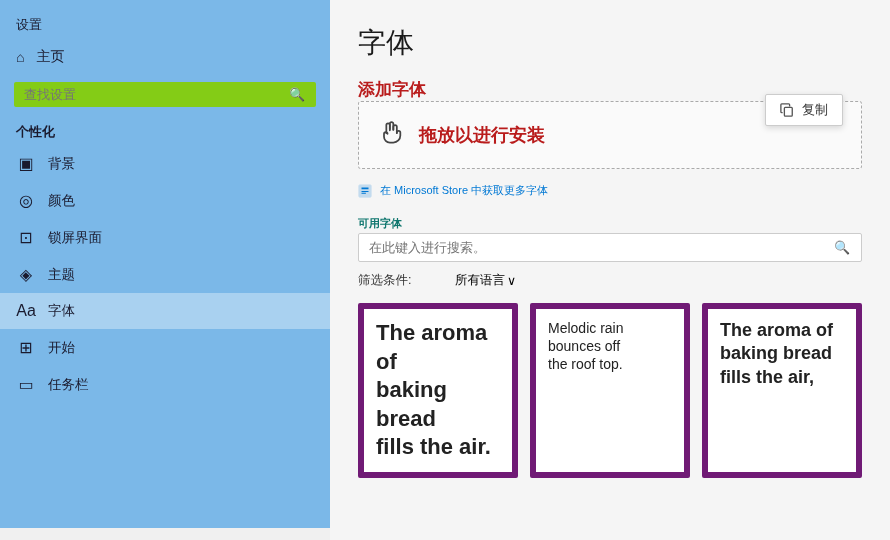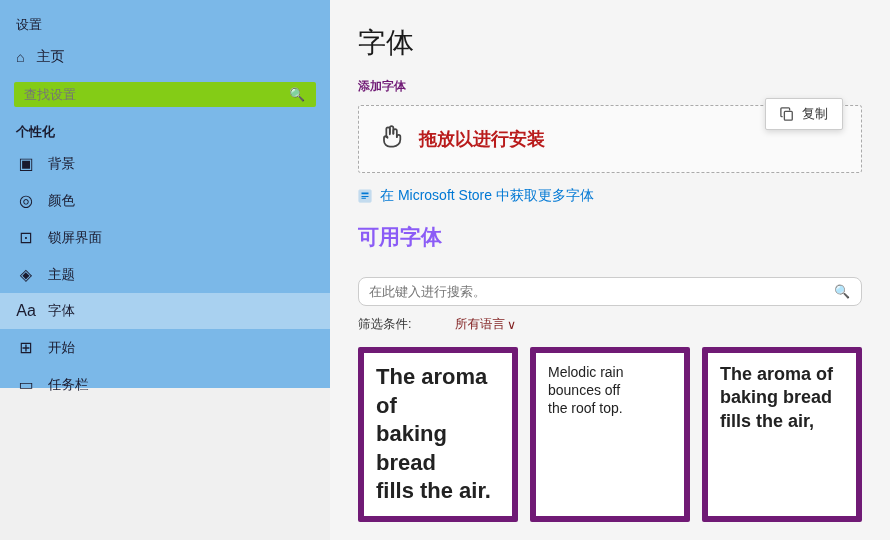--- a/index.html
+++ b/index.html
@@ -10,21 +10,21 @@
       display: flex;
       overflow: hidden;
       background: #f0f0f0;
     }
 
     
     .sidebar {
       width: 330px;
       min-width: 330px;
       background: #7bb8e8;
-      height: 388px;
+      height: 528px;
       display: flex;
       flex-direction: column;
       padding-top: 8px;
     }
 
     .sidebar-title {
       color: #1a1a2e;
       font-size: 13px;
       padding: 8px 16px 4px 16px;
     }
@@ -101,24 +101,23 @@
     }
 
     .page-title {
       font-size: 28px;
       font-weight: 300;
       color: #1a1a1a;
       margin-bottom: 16px;
     }
 
     .section-heading {
-      font-size: 12px;
+      font-size: 17px;
       font-weight: 600;
-      color: #701a75;
-      margin-bottom: 10px;
+      color: #b91c1c;
     }
 
     
     .drop-zone {
       border: 1.5px dashed #aaa;
       border-radius: 3px;
       padding: 16px 18px;
       display: flex;
       align-items: center;
       gap: 14px;
@@ -160,39 +159,39 @@
       box-shadow: 0 2px 6px rgba(0,0,0,0.15);
       white-space: nowrap;
     }
 
     
     .store-link {
       display: flex;
       align-items: center;
       gap: 8px;
       color: #0078d4;
-      font-size: 14px;
+      font-size: 11px;
       margin-bottom: 18px;
       cursor: pointer;
     }
 
     .available-fonts-title {
-      font-size: 21px;
+      font-size: 11px;
       font-weight: 600;
-      color: #8b5cf6;
-      margin-bottom: 26px;
+      color: #0f766e;
+      margin-bottom: 2px;
     }
 
     
     .font-search {
       display: flex;
       align-items: center;
       background: white;
       border: 1px solid #ccc;
-      border-radius: 8px;
+      border-radius: 2px;
       padding: 6px 10px;
       gap: 6px;
       margin-bottom: 10px;
     }
 
     .font-search input {
       border: none;
       outline: none;
       font-size: 13px;
       flex: 1;
@@ -209,21 +208,21 @@
     .filter-row {
       font-size: 12.5px;
       color: #333;
       margin-bottom: 14px;
       display: flex;
       align-items: center;
       gap: 20px;
     }
 
     .filter-link {
-      color: #7f1d1d;
+      color: #000000;
       cursor: pointer;
       display: flex;
       align-items: center;
       gap: 2px;
     }
 
     
     .font-grid {
       display: grid;
       grid-template-columns: repeat(3, 1fr);

